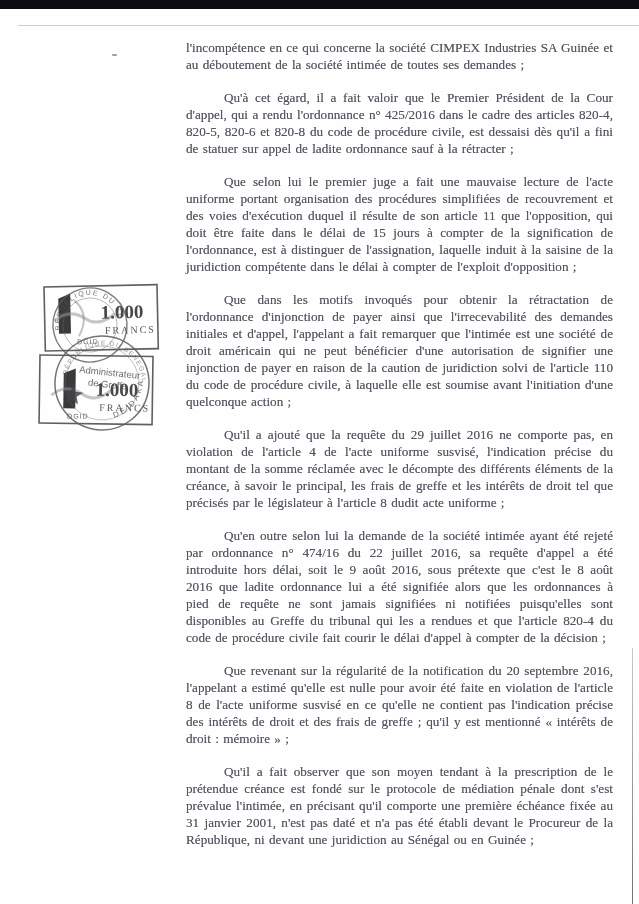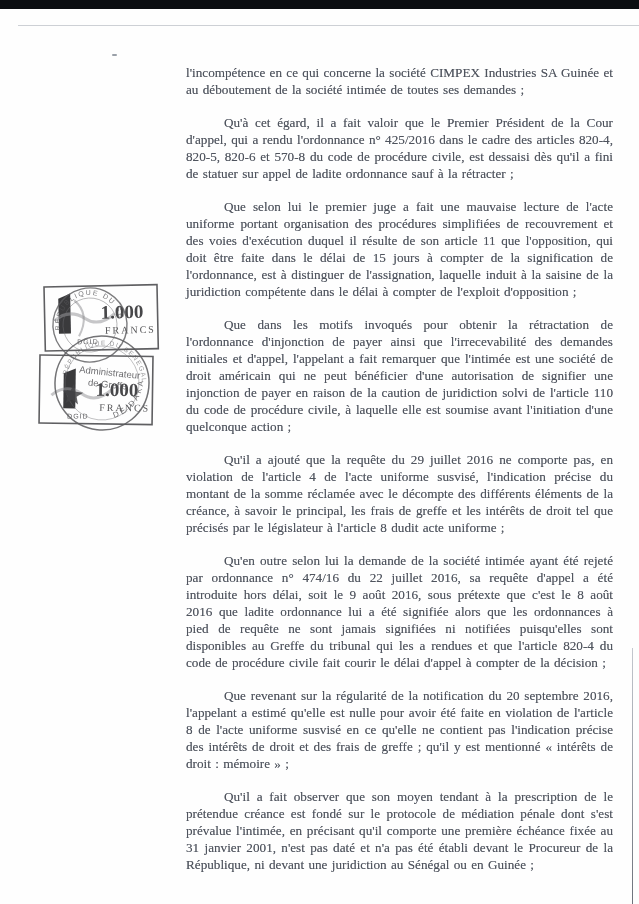--- a/index.html
+++ b/index.html
@@ -27,21 +27,21 @@
   .speck {
     position:absolute; top:54px; left:112px;
     width:5px; height:2px; background:#9aa0a8; border-radius:1px;
   }
   .scan-line-right {
     position:absolute; left:632px; top:648px;
     width:1px; height:256px;
     background:linear-gradient(#c4c8cf, #6d727b);
   }
   .text-column {
-    position:absolute; left:186px; top:64px; width:427px;
+    position:absolute; left:186px; top:39px; width:427px;
     color:#4f545e;
     font-size:13.2px;
     line-height:17px;
     text-align:justify;
     text-shadow:0 0 0.5px rgba(79,84,94,0.55);
     word-spacing:1px;
   }
   .para { margin:0 0 16px 0; text-indent:38px; }
   .para.no-indent { text-indent:0; }
   .stamp-block {
@@ -107,21 +107,21 @@
         </text>
         <text x="42" y="92" font-size="9.5" fill="#39393d" font-family="Liberation Sans, sans-serif">Administrateur</text>
         <text x="52" y="104" font-size="9.5" fill="#39393d" font-family="Liberation Sans, sans-serif">de Greffe</text>
         <path fill="#2b2b2e" d="M38 104 l2.6 7.4 7.8 .2 -6.2 4.8 2.2 7.6 -6.4 -4.5 -6.4 4.5 2.2 -7.6 -6.2 -4.8 7.8 -.2 z"></path>
       </g>
     </svg>
   </div>
 
   <div class="text-column">
     <p class="para no-indent">l'incompétence en ce qui concerne la société CIMPEX Industries SA Guinée et au déboutement de la société intimée de toutes ses demandes ;</p>
-    <p class="para">Qu'à cet égard, il a fait valoir que le Premier Président de la Cour d'appel, qui a rendu l'ordonnance n° 425/2016 dans le cadre des articles 820-4, 820-5, 820-6 et 570-8 du code de procédure civile, est dessaisi dès qu'il a fini de statuer sur appel de ladite ordonnance sauf à la rétracter ;</p>
+    <p class="para">Qu'à cet égard, il a fait valoir que le Premier Président de la Cour d'appel, qui a rendu l'ordonnance n° 425/2016 dans le cadre des articles 820-4, 820-5, 820-6 et 820-8 du code de procédure civile, est dessaisi dès qu'il a fini de statuer sur appel de ladite ordonnance sauf à la rétracter ;</p>
     <p class="para">Que selon lui  le premier juge a fait une mauvaise lecture de l'acte uniforme portant organisation des procédures simplifiées de recouvrement et des voies d'exécution duquel il résulte de son article 11 que l'opposition, qui doit être faite dans le délai de 15 jours à compter de la signification de l'ordonnance, est à distinguer de l'assignation, laquelle induit à la saisine de la juridiction compétente dans le délai à compter de l'exploit d'opposition ;</p>
     <p class="para">Que dans les motifs invoqués pour obtenir la rétractation de l'ordonnance d'injonction de payer ainsi que l'irrecevabilité des demandes initiales et d'appel, l'appelant a fait remarquer que l'intimée est une société de droit américain qui ne peut bénéficier d'une autorisation de signifier une injonction de payer en raison de la caution de juridiction solvi de l'article 110 du code de procédure civile, à laquelle elle est soumise avant l'initiation d'une quelconque action ;</p>
     <p class="para">Qu'il a ajouté que la requête du 29 juillet 2016 ne comporte pas, en violation de l'article 4 de l'acte uniforme susvisé, l'indication précise du montant de la somme réclamée avec le décompte des différents éléments de la créance, à savoir le principal, les frais de greffe et les intérêts de droit tel que précisés par le législateur à l'article 8 dudit acte uniforme ;</p>
     <p class="para">Qu'en outre selon lui  la demande de la société intimée ayant été rejeté par ordonnance n° 474/16 du 22 juillet 2016, sa requête d'appel a été introduite hors délai, soit le 9 août 2016, sous prétexte que c'est le 8 août 2016 que ladite ordonnance lui a été signifiée alors que les ordonnances à pied de requête ne sont jamais signifiées ni notifiées puisqu'elles sont disponibles au Greffe du tribunal qui les a rendues et que l'article 820-4 du code de procédure civile fait courir le délai d'appel à compter de la décision ;</p>
     <p class="para">Que revenant sur la régularité de la notification du 20 septembre 2016, l'appelant a estimé qu'elle est nulle pour avoir été faite en violation de l'article 8 de l'acte uniforme susvisé en ce qu'elle ne contient pas l'indication précise des intérêts de droit et des frais de greffe ; qu'il y est mentionné « intérêts de droit : mémoire » ;</p>
     <p class="para">Qu'il a fait observer que son moyen tendant à la prescription de le prétendue créance est fondé sur le protocole de médiation pénale dont s'est prévalue l'intimée, en précisant qu'il comporte une première échéance fixée au 31 janvier 2001, n'est pas daté et n'a pas été établi devant le Procureur de la République, ni devant une juridiction au Sénégal ou en Guinée ;</p>
   </div>
 
 </div>
 

